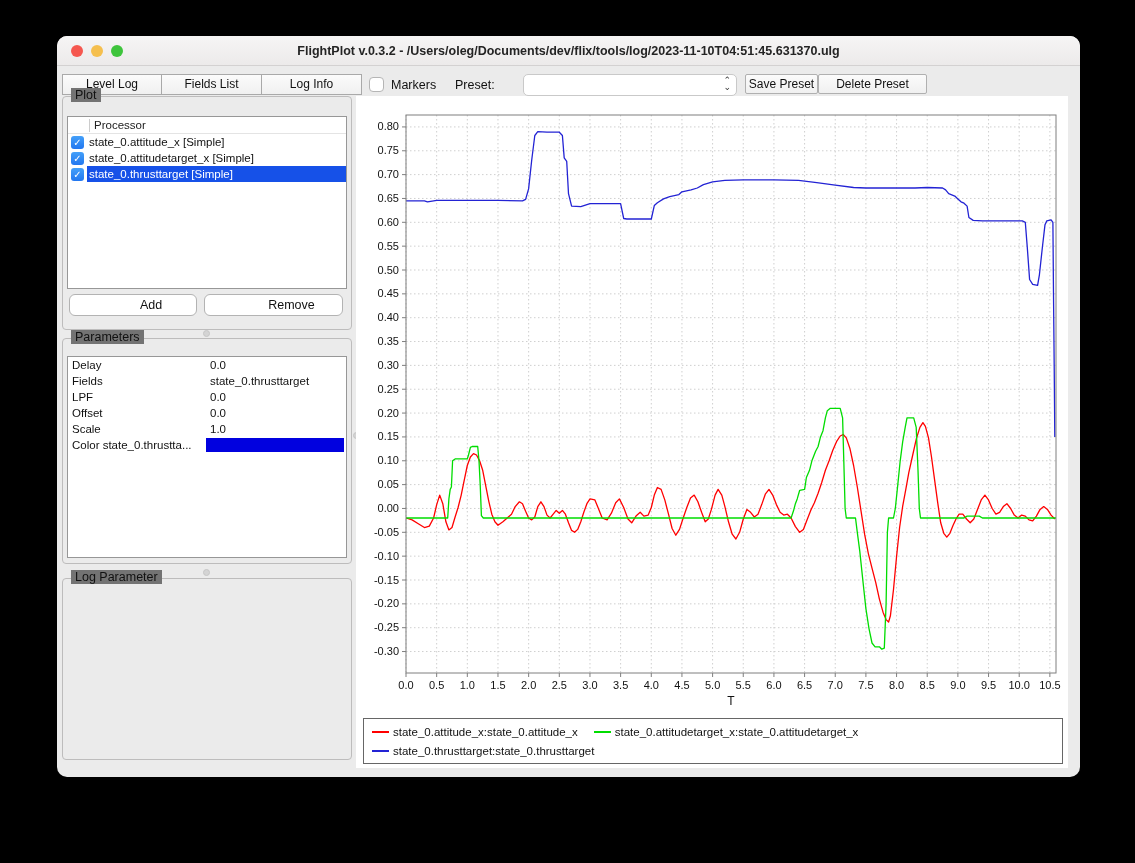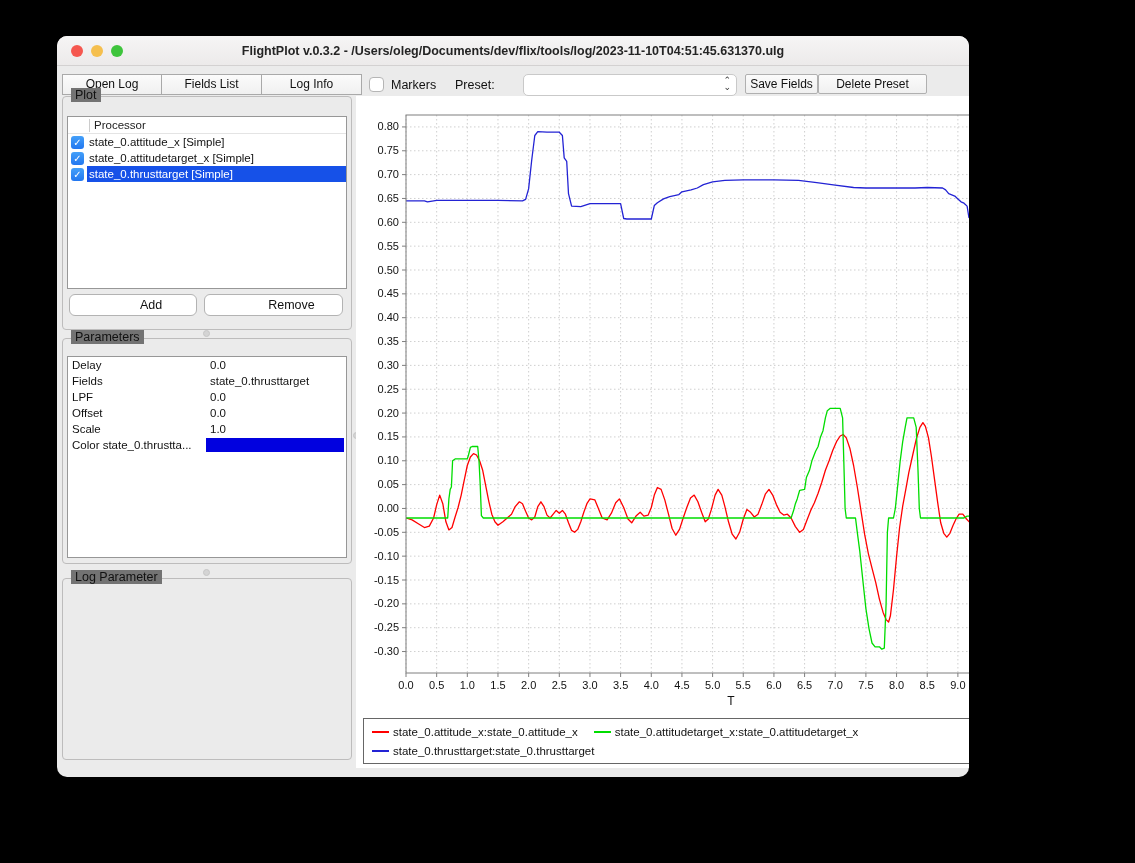--- a/index.html
+++ b/index.html
@@ -1,18 +1,18 @@
 <!DOCTYPE html>
 <html><head>
 <meta charset="utf-8">
 <style>
   * { margin:0; padding:0; box-sizing:border-box; }
   html,body { width:1135px; height:863px; background:#000; overflow:hidden;
               font-family:"Liberation Sans", sans-serif; }
-  .window { position:absolute; left:57px; top:36px; width:912px; height:741px;
+  .window { position:absolute; left:57px; top:36px; width:1023px; height:741px;
             background:#ebebeb; border-radius:10px; overflow:hidden;
             box-shadow:0 20px 60px rgba(0,0,0,0.9); }
   
   .titlebar { position:absolute; left:0; top:0; right:0; height:30px;
               background:linear-gradient(#f6f5f5,#eceaea); border-bottom:1px solid #d3d1d1;
               display:flex; align-items:center; justify-content:center; }
   .traffic { position:absolute; left:14px; top:9px; display:flex; gap:8px; }
   .tl { width:12px; height:12px; border-radius:50%; }
   .tl.red{ background:#f5574f; } .tl.yellow{ background:#f5bf4e; } .tl.green{ background:#3ec43c; }
   .title-text { font-size:12.5px; font-weight:bold; color:#242424; }
@@ -76,34 +76,34 @@
   <div class="titlebar">
     <div class="traffic">
       <div class="tl red"></div>
       <div class="tl yellow"></div>
       <div class="tl green"></div>
     </div>
     <div class="title-text">FlightPlot v.0.3.2 - /Users/oleg/Documents/dev/flix/tools/log/2023-11-10T04:51:45.631370.ulg</div>
   </div>
 
   <div class="toolbar">
-    <div class="segbtn" style="left:5px; width:100px;">Open Log</div>
+    <div class="segbtn" style="left:5px; width:100px;">Level Log</div>
     <div class="segbtn" style="left:104px; width:101px;">Fields List</div>
     <div class="segbtn" style="left:204px; width:101px;">Log Info</div>
     <div class="chk" style="left:312px; top:11px;"></div>
     <div class="lbl" style="left:334px; top:12px;">Markers</div>
     <div class="lbl" style="left:398px; top:12px;">Preset:</div>
     <div class="combo">
       <span class="lbl" style="left:6px; top:3px;"></span>
       <span class="stepper">
           <span>⌃</span>
           <span style="margin-top:-2px;">⌄</span>
         </span>
     </div>
-    <div class="rbtn" style="left:688px; width:73px;">Save Fields</div>
+    <div class="rbtn" style="left:688px; width:73px;">Save Preset</div>
     <div class="rbtn" style="left:761px; width:109px;">Delete Preset</div>
   </div>
 
   <div class="groupbox" style="left:5px; top:60px; width:290px; height:234px;">
     <span class="gb-title">Plot</span>
   </div>
   <div class="tbl" style="left:10px; top:80px; width:280px; height:173px;">
     <div class="tbl-head">
       <div style="width:21px; height:13px;"></div>
       <div class="hc sep" style="flex:1;">Processor</div>

